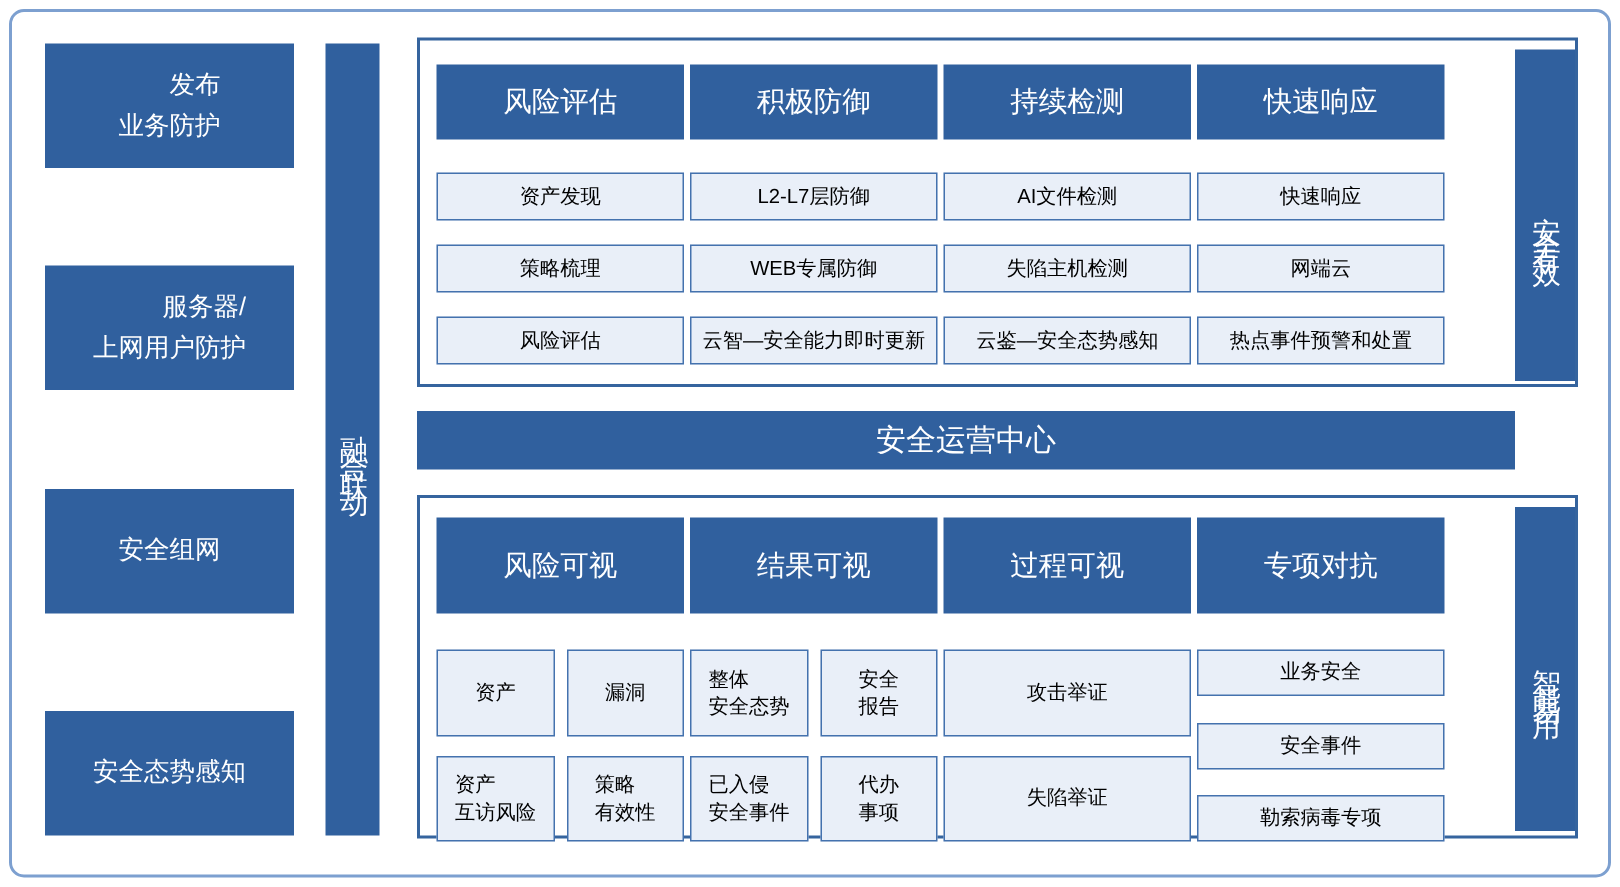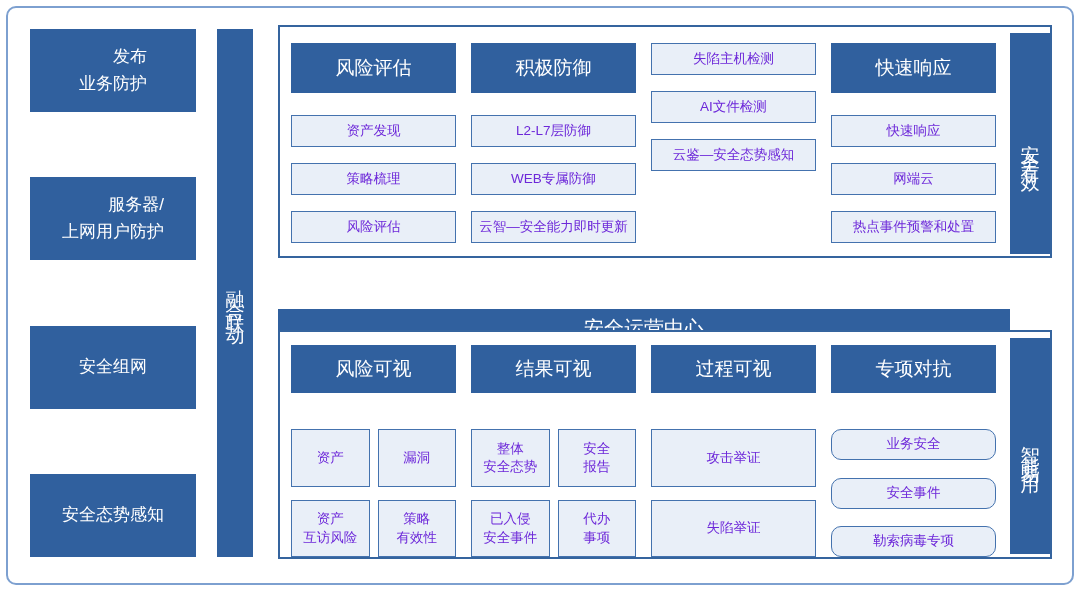--- a/index.html
+++ b/index.html
@@ -21,40 +21,40 @@
   .vbar{position:absolute;display:flex;align-items:center;justify-content:center;}
   .vtext{writing-mode:vertical-rl;text-orientation:upright;font-size:19px;
     font-weight:500;letter-spacing:12px;text-indent:12px;}
   
   .panel{position:absolute;left:278px;width:774px;border:2px solid #35649e;
     background:#ffffff;box-sizing:border-box;}
   .panel-top{top:25px;height:233px;}
   .panel-bottom{top:330px;height:229px;}
   .side-bar{position:absolute;right:0;width:40px;display:flex;align-items:center;justify-content:center;}
   .side-bar .vtext{letter-spacing:10px;text-indent:10px;}
-  .cols{position:absolute;left:11px;display:grid;grid-template-columns:repeat(4,165px);column-gap:15px;}
+  .cols{position:absolute;left:11px;display:grid;grid-template-columns:repeat(4,165px);column-gap:4px;}
   .col{display:flex;flex-direction:column;}
   .col-header{height:50px;display:flex;align-items:center;justify-content:center;
     font-size:19px;font-weight:500;margin-bottom:22px;}
   .item{background:#e9eff8;border:1.5px solid #4472ae;box-sizing:border-box;
-    display:flex;align-items:center;justify-content:center;text-align:center;
-    color:#6d28d9;font-size:13.5px;line-height:1.35;white-space:pre-line;}
+    display:flex;align-items:center;justify-content:center;text-align:left;
+    color:#000000;font-size:13.5px;line-height:1.35;white-space:pre-line;}
   .item-s{height:32px;margin-bottom:16px;}
   .item-s:last-child{margin-bottom:0;}
   
-  .bcol-header{height:48px;margin-bottom:36px;}
+  .bcol-header{height:64px;margin-bottom:24px;}
   .brow{display:flex;column-gap:8px;margin-bottom:13px;}
   .brow:last-child{margin-bottom:0;}
   .item-tall{height:58px;flex:1;}
   .row2 .item-tall{height:57px;}
   .col-thin{height:128px;display:flex;flex-direction:column;justify-content:space-between;}
-  .item-thin{height:31px;border-radius:10px;}
+  .item-thin{height:31px;}
   
   .soc-bar{position:absolute;left:278px;top:274px;width:732px;height:39px;
-    display:flex;align-items:center;justify-content:center;font-size:20px;font-weight:500;margin-top:35px;}
+    display:flex;align-items:center;justify-content:center;font-size:20px;font-weight:500;}
 </style>
 </head>
 <body>
 
 <div class="canvas">
   <div class="frame"></div>
 
   <div class="left-col">
     <div class="left-box blue">发布
 业务防护</div>
@@ -79,22 +79,23 @@
         <div class="item item-s">策略梳理</div>
         <div class="item item-s">风险评估</div>
       </div>
       <div class="col">
         <div class="col-header blue">积极防御</div>
         <div class="item item-s">L2-L7层防御</div>
         <div class="item item-s">WEB专属防御</div>
         <div class="item item-s">云智—安全能力即时更新</div>
       </div>
       <div class="col">
+        <div class="col-header blue">持续检测</div>
+        <div class="item item-s">AI文件检测</div>
         <div class="item item-s">失陷主机检测</div>
-        <div class="item item-s">AI文件检测</div>
         <div class="item item-s">云鉴—安全态势感知</div>
       </div>
       <div class="col">
         <div class="col-header blue">快速响应</div>
         <div class="item item-s">快速响应</div>
         <div class="item item-s">网端云</div>
         <div class="item item-s">热点事件预警和处置</div>
       </div>
     </div>
   </div>

